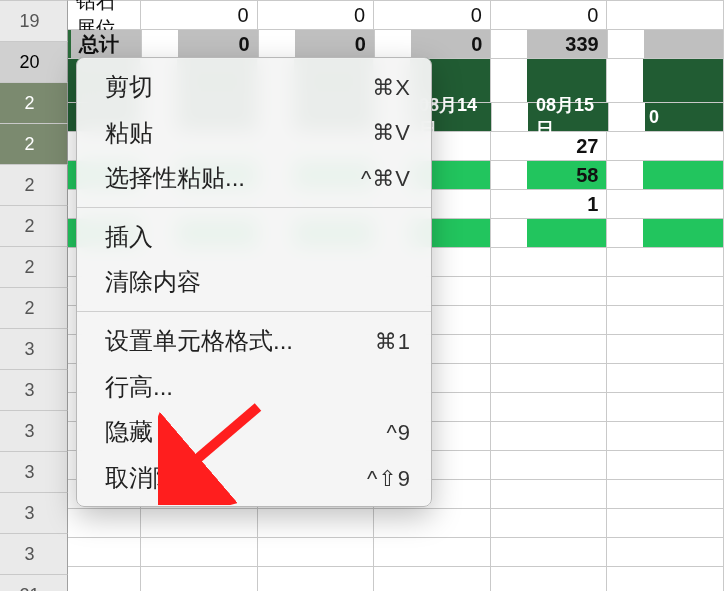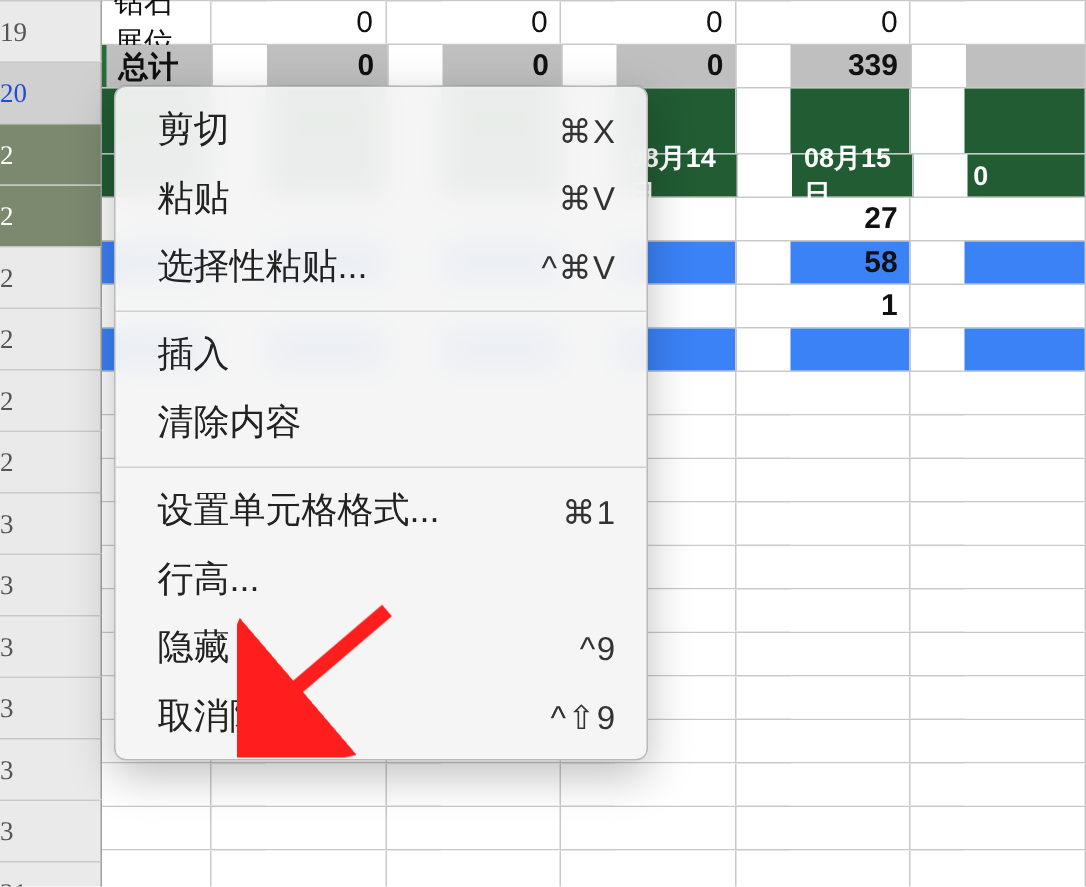--- a/index.html
+++ b/index.html
@@ -20,29 +20,28 @@
     left: 0; top: 0;
     width: 68px;
   }
   .rowhdr {
     height: 41px;
     border-top: 1px solid #c9c9c9;
     border-right: 1px solid #a0a0a0;
     background: #eaeaea;
     display: flex;
     align-items: center;
-    justify-content: flex-start;
+    justify-content: center;
     padding-right: 8px;
     font-size: 18px;
     color: #555;
-    font-family: Liberation Serif, serif;
   }
   .rowhdr.sel {
     background: #d0d0d0;
-    color: #1d4ed8;
+    color: #000000;
     font-weight: 500;
   }
   .rowhdr.sel2 {
     background: #7b8a6f;
     color: #ffffff;
   }
   .grid {
     position: absolute;
     left: 68px; top: 0; right: 0;
   }
@@ -62,21 +61,21 @@
     padding: 0 8px;
     background: #fff;
   }
   .cell.name { width: 120px; font-weight: 600; justify-content: flex-start; }
   .cell.num  { width: 134px; justify-content: flex-end; font-weight: 600; }
   .gridrow.r19 .cell { background: #fff; font-weight: 400; }
   .gridrow.r20 .cell { background: #bfbfbf; font-weight: 700; }
   .gridrow.r20 .cell.name { border-left: 3px solid #2a6b3a; }
   .gridrow.r22 .cell { background: #215c33; color: #fff; font-weight: 600; }
   .gridrow.r23 .cell { background: #215c33; color: #fff; font-weight: 600; font-size: 18px; }
-  .gridrow.alt .cell { background: #3b82f6; }
+  .gridrow.alt .cell { background: #22c55e; }
   
   .ctx {
     position: absolute;
     left: 76px;
     top: 57px;
     width: 356px;
     background: #f4f4f4f2;
     border: 1px solid #b8b8b8;
     border-radius: 8px;
     box-shadow: 0 10px 30px rgba(0,0,0,0.25);

